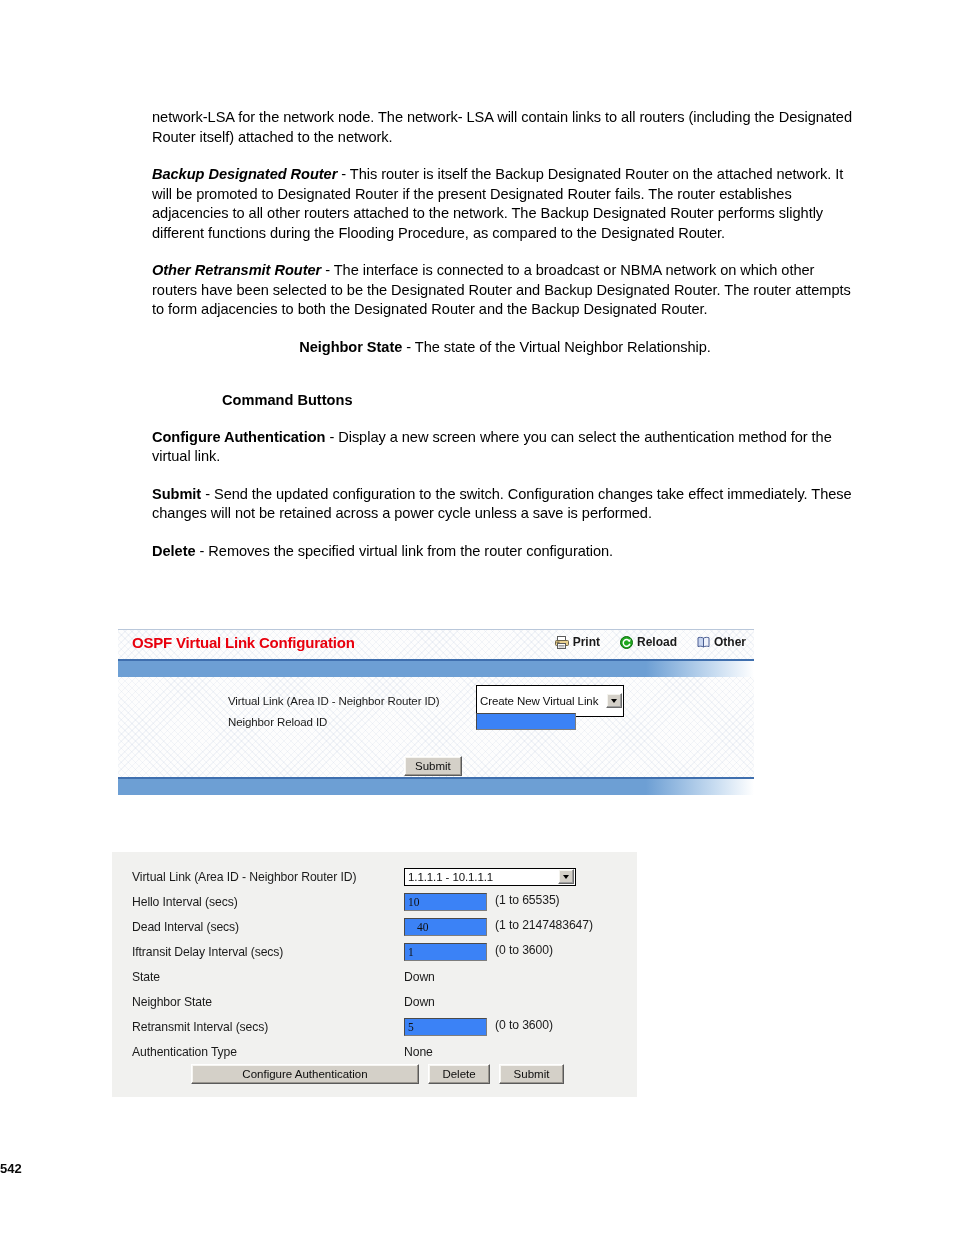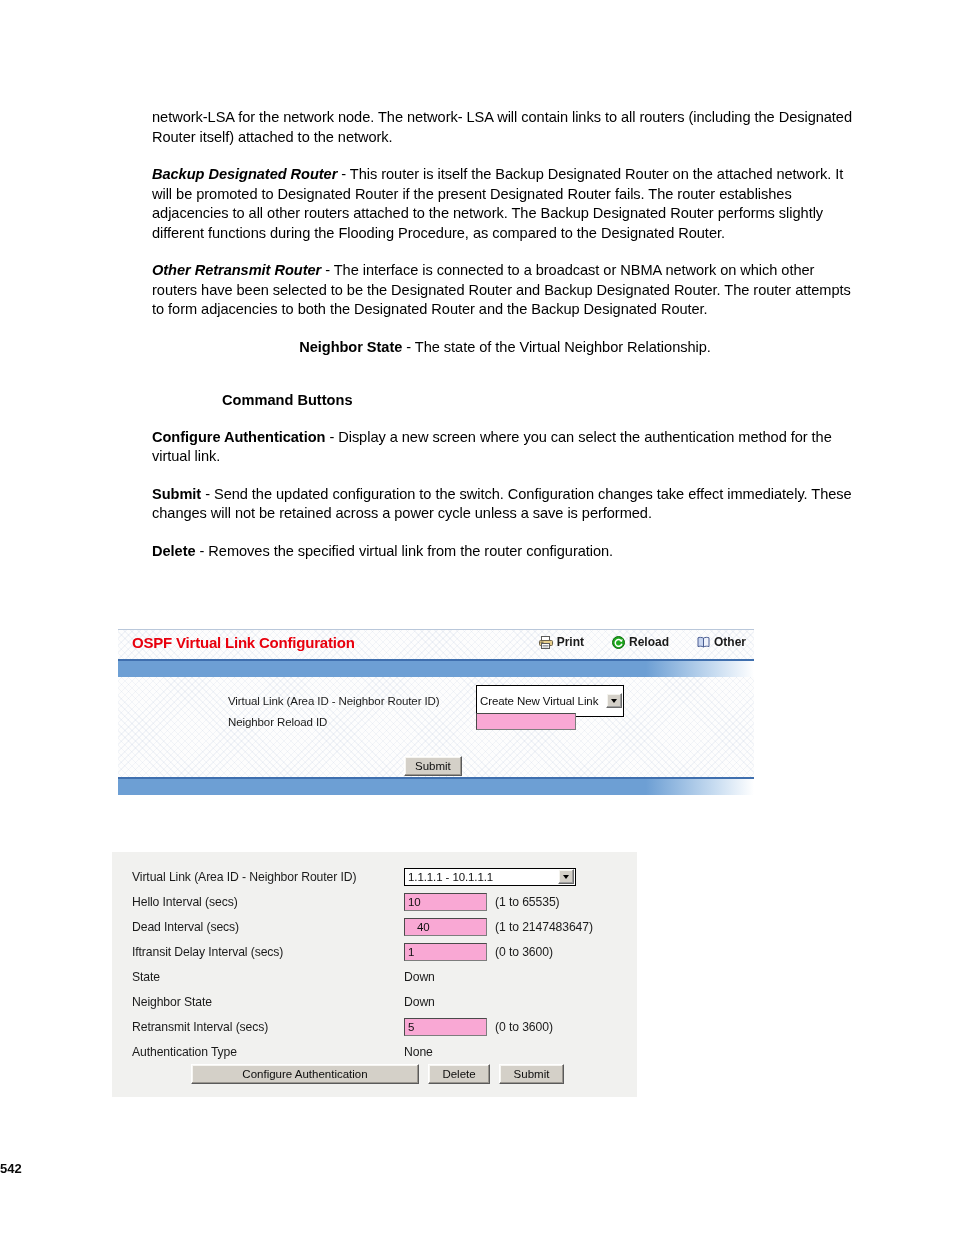--- a/index.html
+++ b/index.html
@@ -65,21 +65,21 @@
     font-size: 15px;
     font-weight: bold;
     letter-spacing: -0.2px;
     white-space: nowrap;
   }
   .shot1-tools {
     position: absolute;
     right: 8px;
     top: 5px;
     display: flex;
-    gap: 28px;
+    gap: 20px;
     align-items: center;
   }
   .tool {
     display: flex;
     align-items: center;
     gap: 4px;
     font-size: 12px;
     font-weight: bold;
     color: #1a1a1a;
     white-space: nowrap;
@@ -150,30 +150,30 @@
     justify-content: center;
   }
   .arrowbox .tri {
     width: 0; height: 0;
     border-left: 3.5px solid transparent;
     border-right: 3.5px solid transparent;
     border-top: 4px solid #000000;
   }
   .winput {
     box-sizing: border-box;
-    background: #f9a8d4;
+    background: #3b82f6;
     border: 1px solid #7d7d7d;
     border-top-color: #4a4a4a;
     border-left-color: #4a4a4a;
     height: 17px;
     font-size: 11.5px;
     color: #101010;
     padding: 0 0 0 3px;
     line-height: 15px;
-    font-family: Liberation Sans, sans-serif;
+    font-family: Liberation Serif, serif;
     letter-spacing: -0.1px;
   }
   .wbtn {
     box-sizing: border-box;
     background: #d4d0c8;
     border: 1px solid #ffffff;
     border-right-color: #5a5a5a;
     border-bottom-color: #5a5a5a;
     box-shadow: inset -1px -1px 0 #9a968f, inset 1px 1px 0 #f6f5f1;
     font-size: 11.5px;
@@ -205,21 +205,21 @@
     align-items: center;
     height: 25px;
   }
   .f2-label {
     width: 272px;
     font-size: 12.2px;
     color: #1b1b1b;
     letter-spacing: -0.1px;
     white-space: nowrap;
   }
-  .f2-val { display: flex; align-items: center; gap: 8px; }
+  .f2-val { display: flex; gap: 8px; }
   .f2-range { font-size: 12.2px; color: #1b1b1b; letter-spacing: -0.1px; white-space: nowrap; }
   .f2-static { font-size: 12.2px; color: #1b1b1b; letter-spacing: -0.1px; }
   .f2-buttons {
     position: absolute;
     left: 79px;
     top: 212px;
     display: flex;
     gap: 9px;
   }
 

